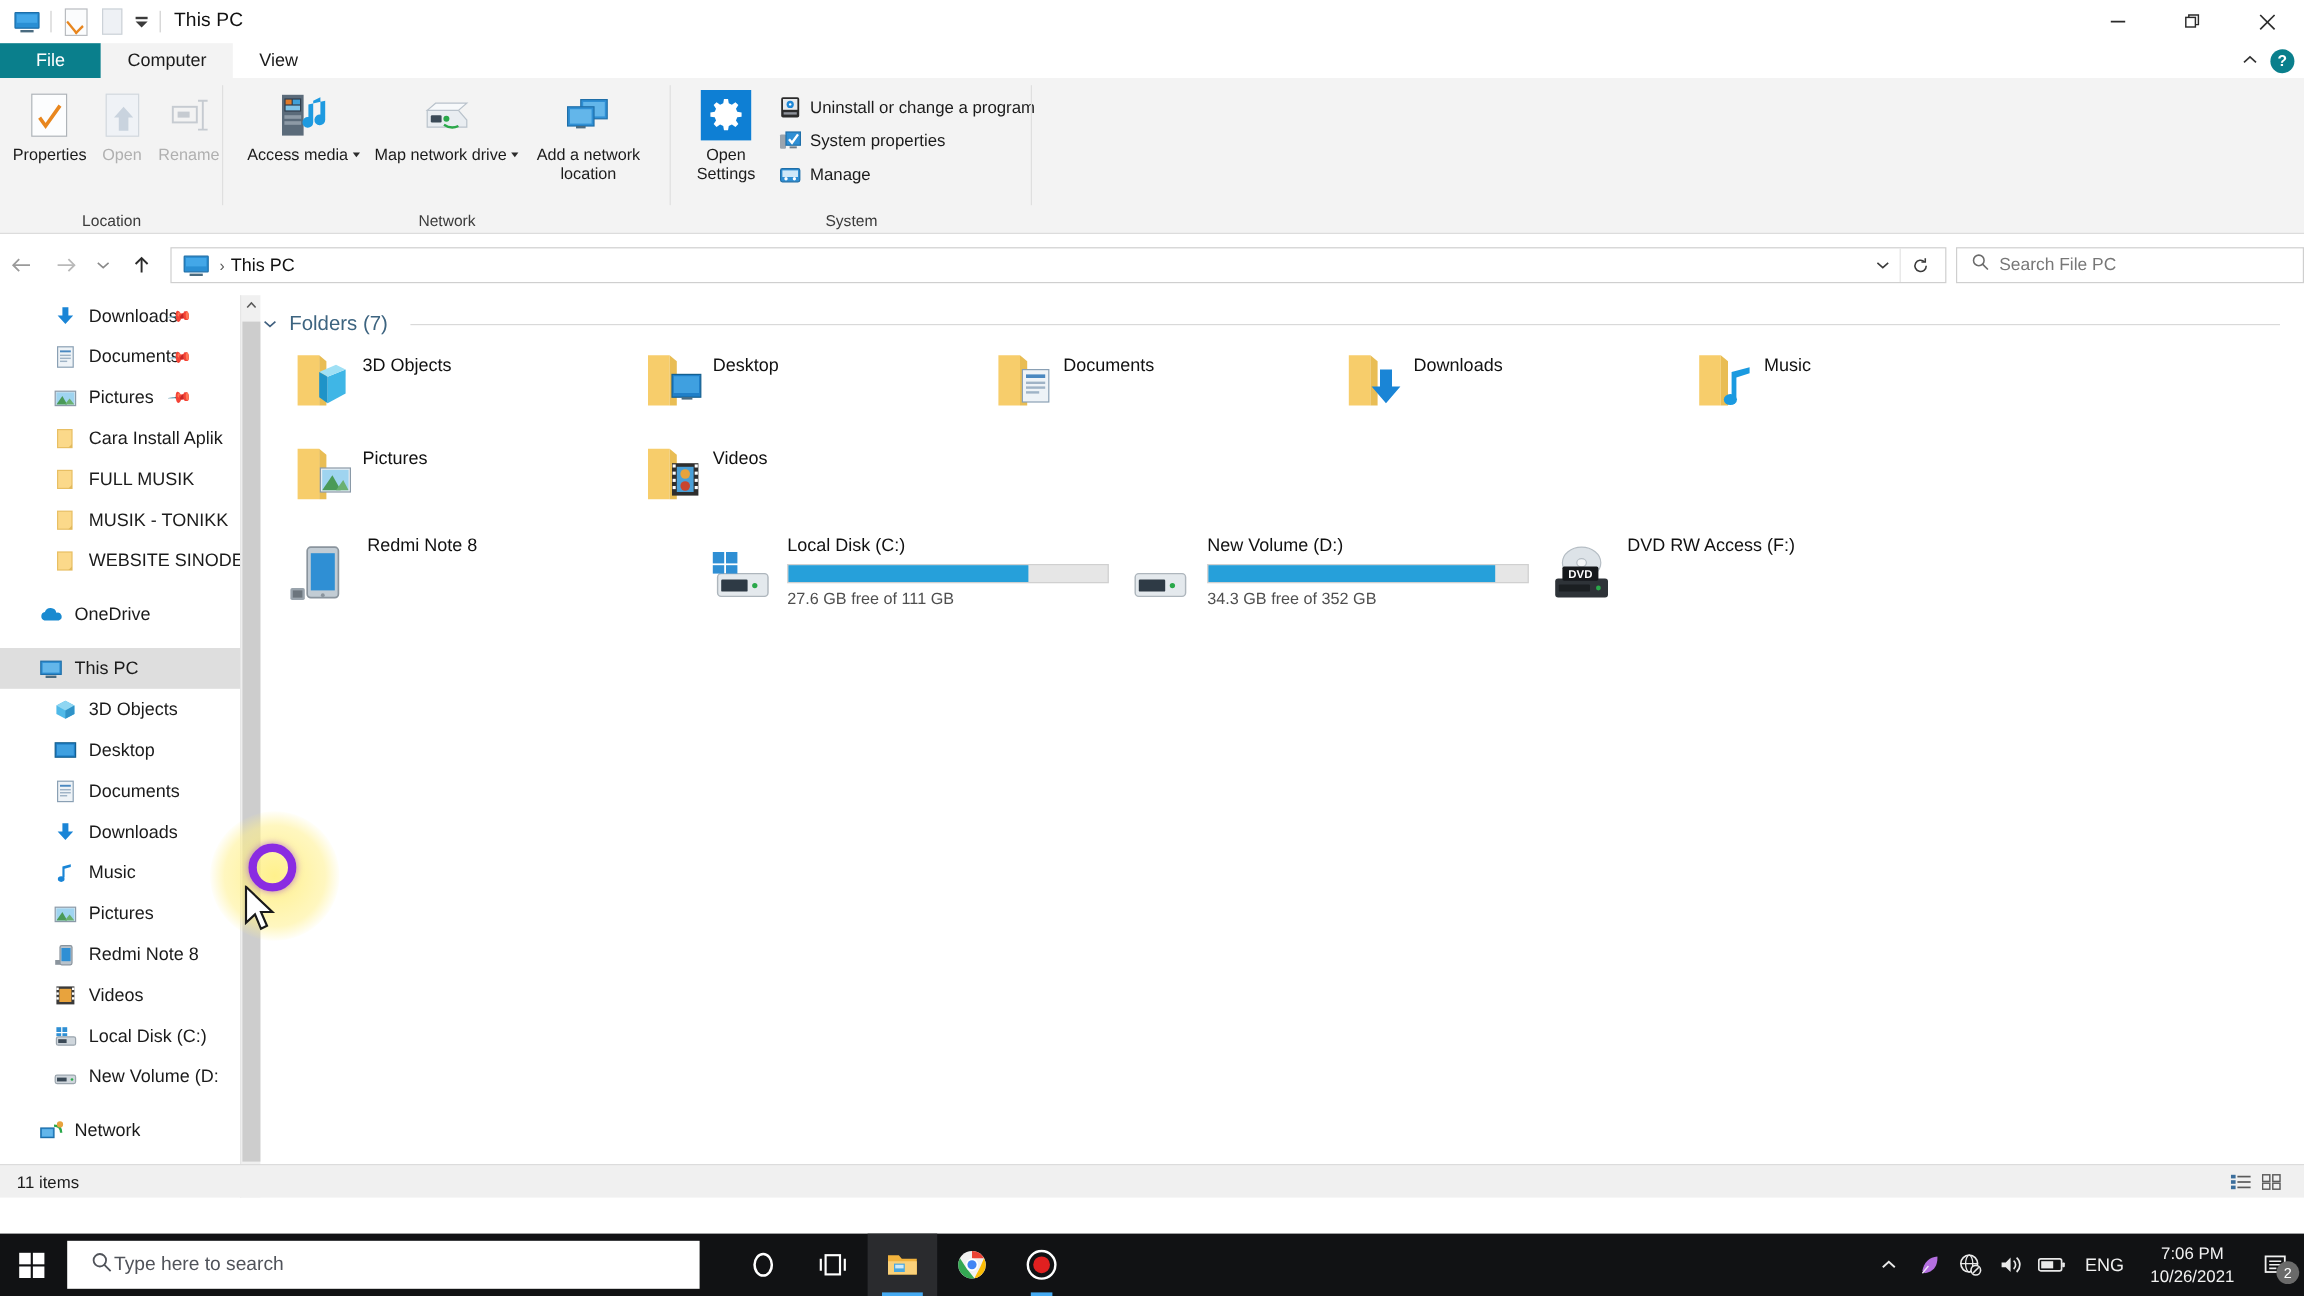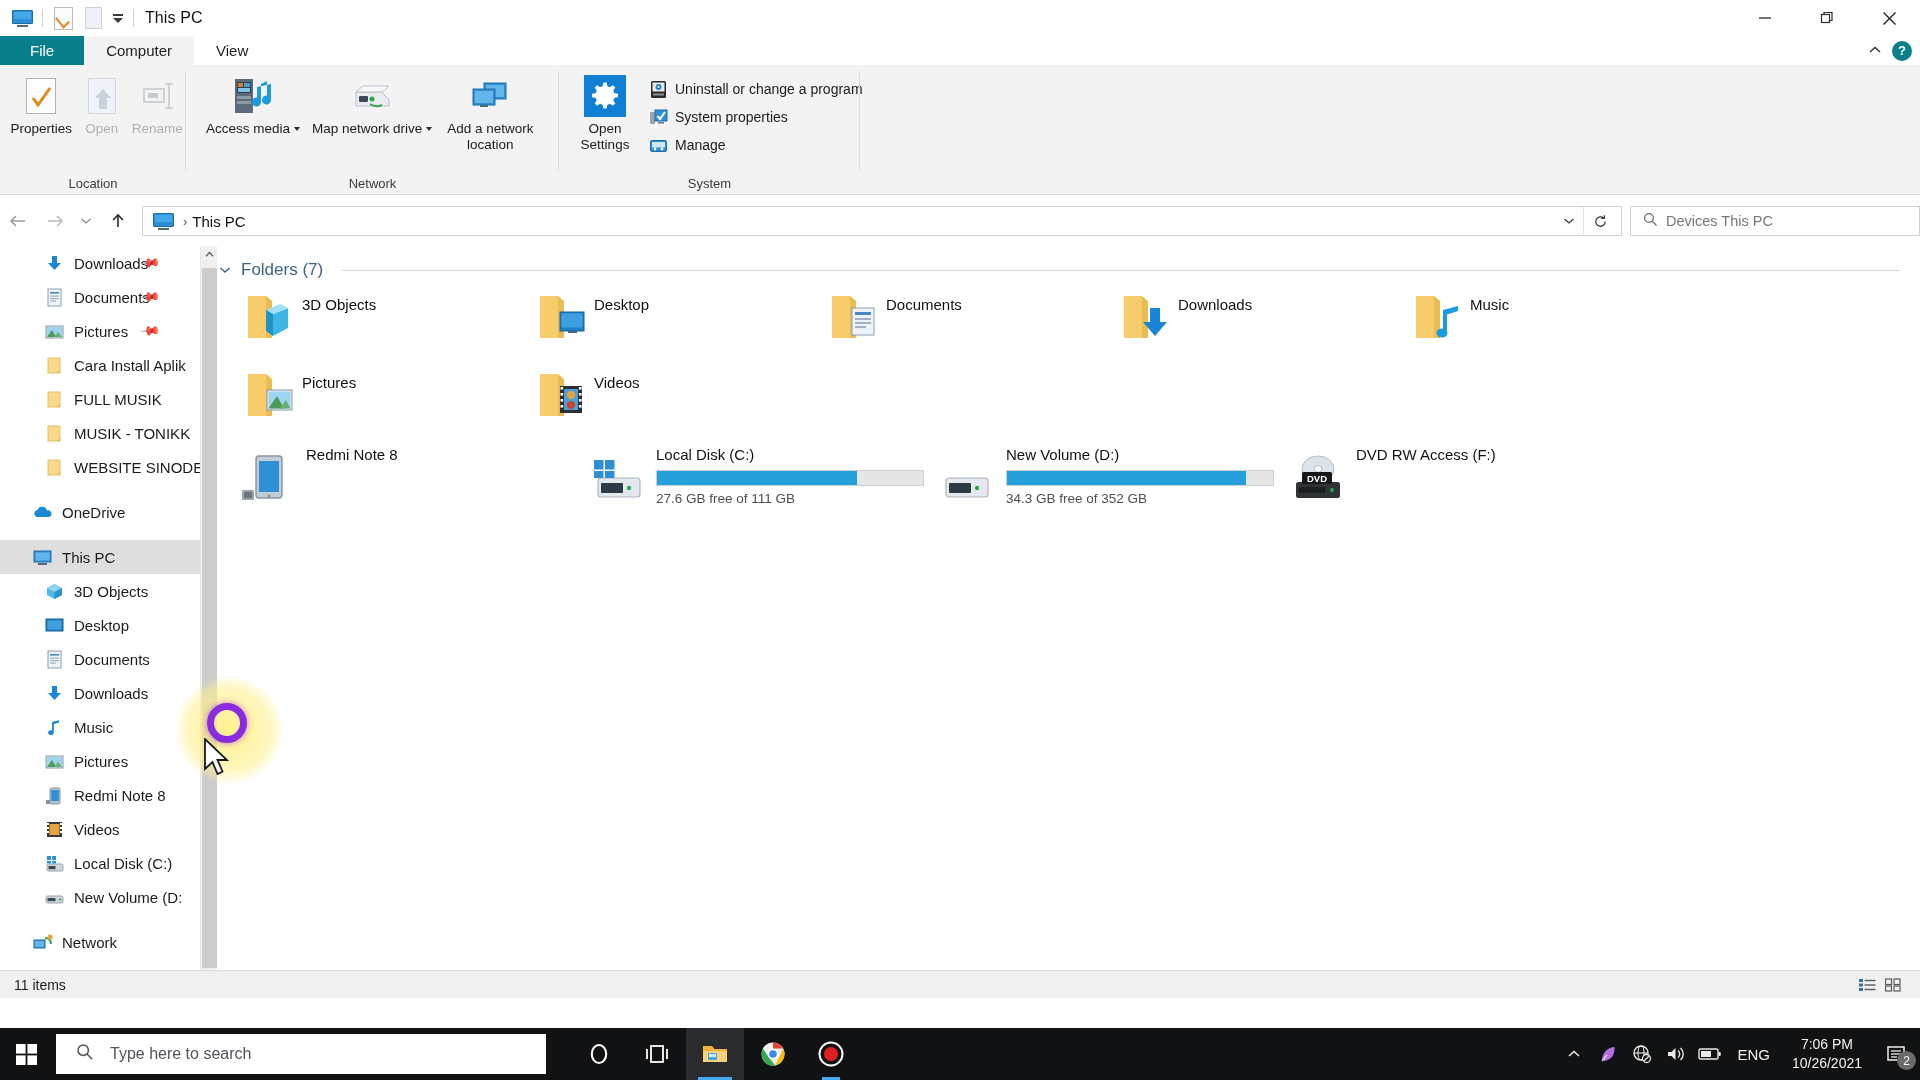--- a/index.html
+++ b/index.html
@@ -173,21 +173,21 @@
   .view-btns { margin-left:auto; display:flex; gap:4px; margin-right:16px; }
   .vbtn { width:22px; height:20px; display:flex; align-items:center; justify-content:center; }
 
   
   .taskbar {
     position:absolute; bottom:0; left:0; width:1920px; height:52px; background:#111214;
     display:flex; align-items:center;
   }
   .startbtn { width:54px; height:52px; display:flex; align-items:center; justify-content:center; }
   .tsearch {
-    width:490px; height:40px; background:#ffffff; display:flex; align-items:center; gap:16px;
+    width:527px; height:40px; background:#ffffff; display:flex; align-items:center; gap:1px;
     padding-left:20px; margin-left:2px;text-align:right;
   }
   .tsearch .tsp { font-size:16px; color:#50535a; }
   .tbicons { display:flex; align-items:center; margin-left:24px; gap:0; }
   .tbico { width:58px; height:52px; display:flex; align-items:center; justify-content:center; position:relative; }
   .tbico.active { background:#2a2b2e; }
   .tbico.active:after { content:''; position:absolute; bottom:0; left:12px; right:12px; height:3px; background:#45aaf2; }
   .tbico.underline:after { content:''; position:absolute; bottom:0; left:20px; right:20px; height:3px; background:#45aaf2; }
   .tray { margin-left:auto; display:flex; align-items:center; gap:0; height:52px; }
   .tray-ico { width:34px; height:52px; display:flex; align-items:center; justify-content:center; color:#e9e9e9; }
@@ -464,21 +464,21 @@
     </div>
   </div>
 
   <div class="searchbox">
     <span>
       <svg width="15" height="15" viewBox="0 0 15 15">
           <circle cx="6" cy="6" r="4.4" fill="none" stroke="#6b6b6b" stroke-width="1.3"></circle>
           <line x1="9.3" y1="9.3" x2="13.6" y2="13.6" stroke="#6b6b6b" stroke-width="1.3"></line>
         </svg>
     </span>
-    <span class="sph">Devices This PC</span>
+    <span class="sph">Search File PC</span>
   </div>
 </div>
 
 <div class="content">
 
   <div class="navpane">
 
     <div class="nav-item indent2">
       <span class="nav-ico">
         <svg width="21" height="21" viewBox="0 0 21 21">

